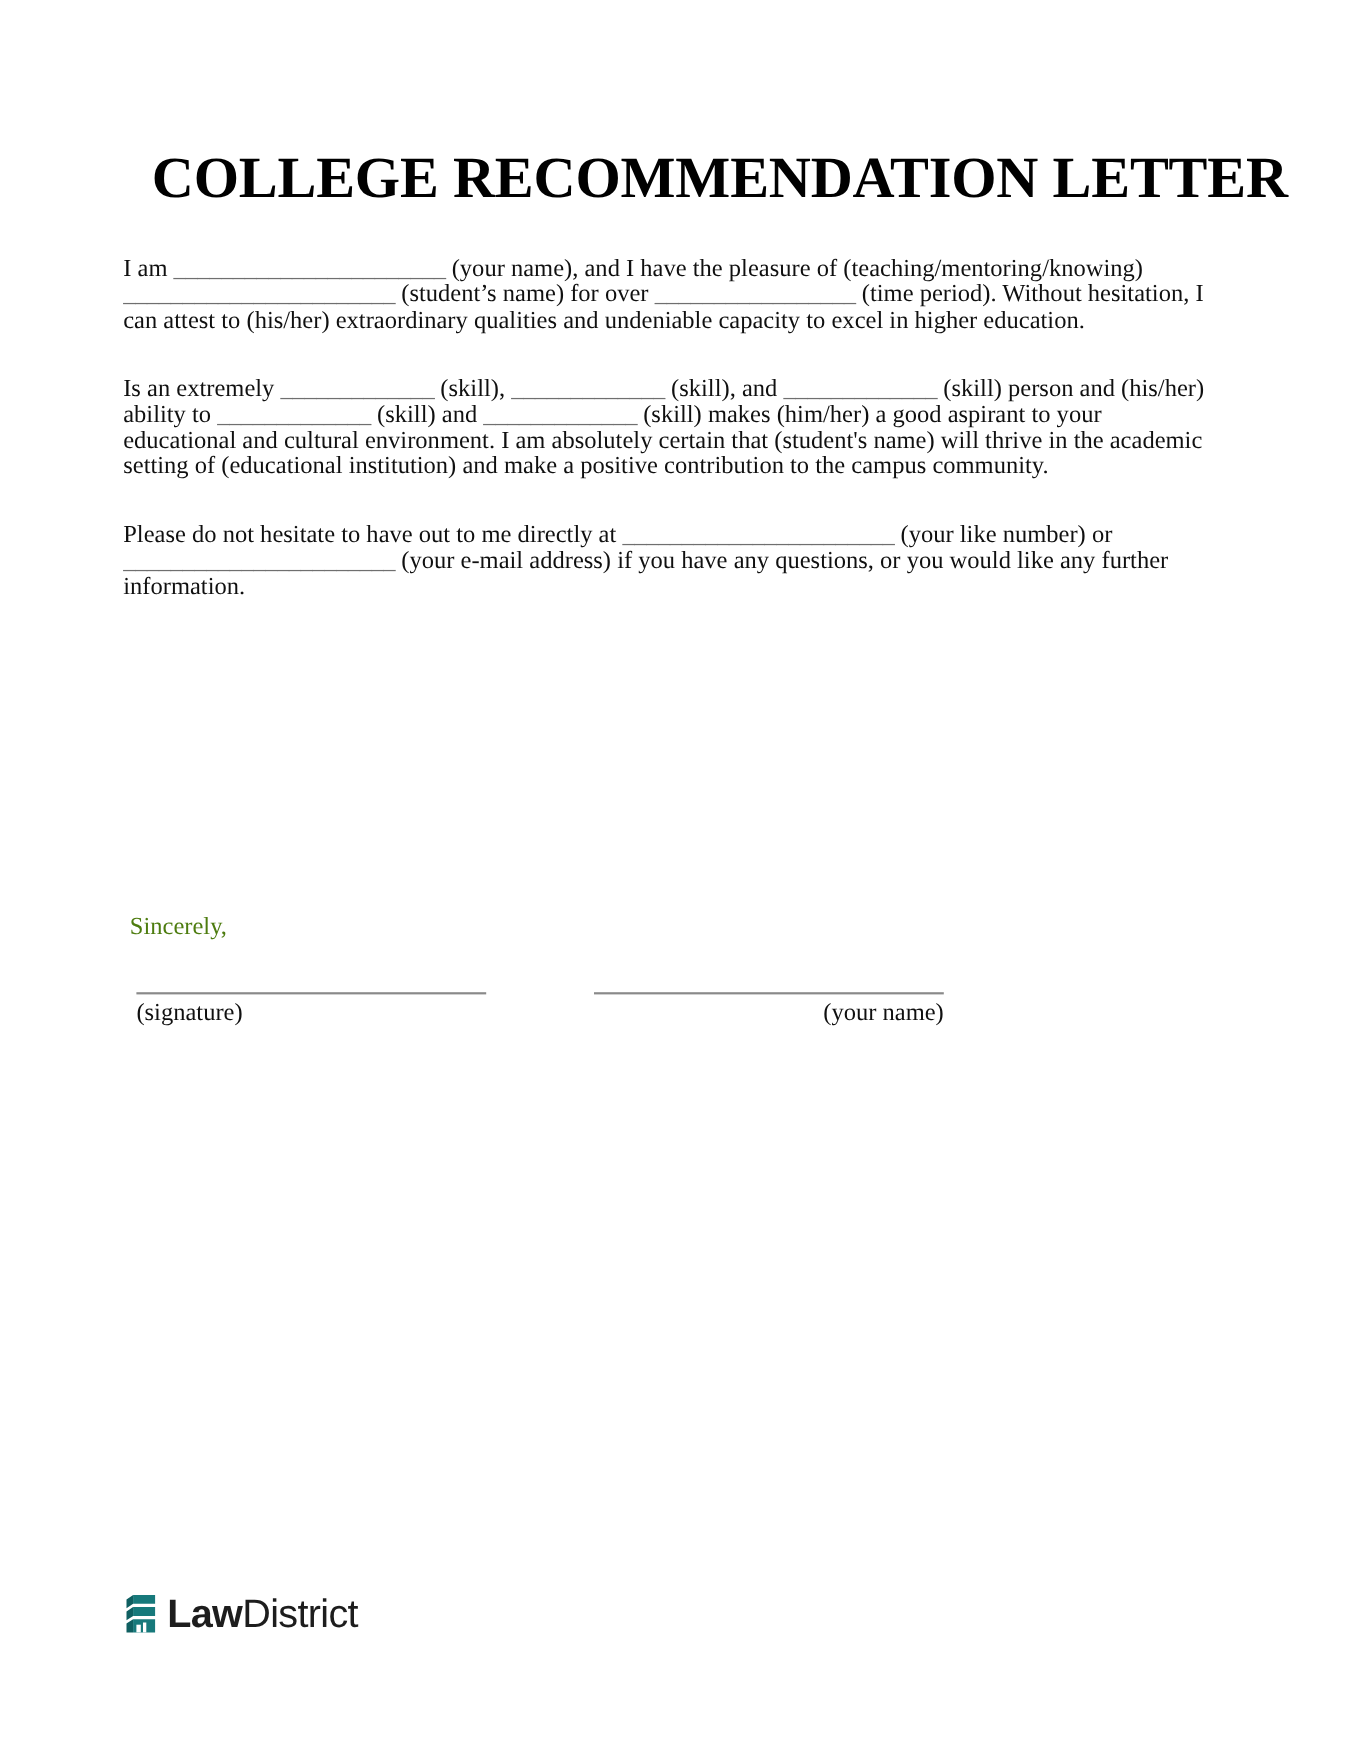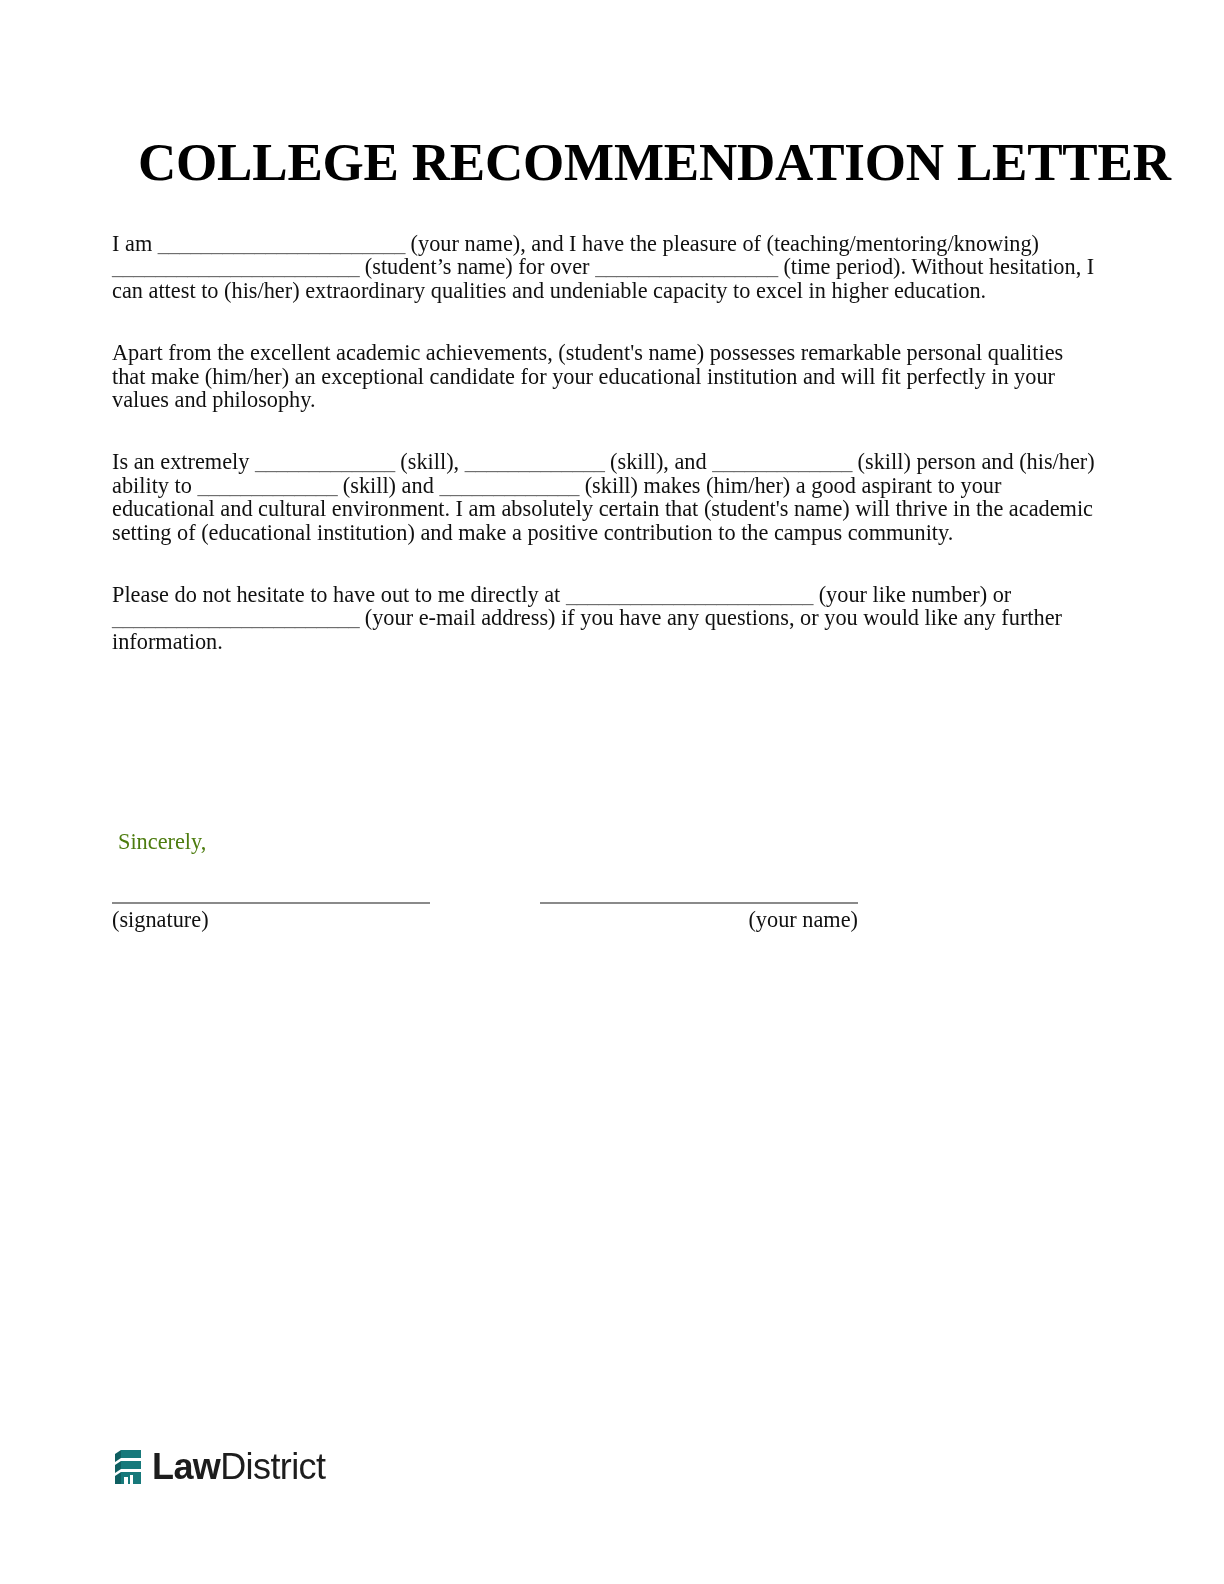--- a/index.html
+++ b/index.html
@@ -72,21 +72,21 @@
     position: absolute;
     left: 112px;
     top: 902px;
     width: 760px;
     height: 60px;
   }
   .sig-col {
     position: absolute;
     top: 0;
   }
-  .sig-col.left  { left: 0px;   width: 318px; }
+  .sig-col.left  { left: 12px;   width: 318px; }
   .sig-col.right { left: 428px; width: 318px; }
 
   .sig-line {
     height: 0;
     border-top: 2px solid #8a8a8a;
     width: 100%;
   }
   .sig-caption {
     margin-top: 4px;
     font-size: 22.3px;
@@ -126,21 +126,20 @@
 
 <div class="page">
 
   <h1 class="doc-title">COLLEGE RECOMMENDATION LETTER</h1>
 
   <div class="body-block">
 
 
     <p class="para"><span>I am </span><span class="blank">_______________________</span><span> (your name), and I have the pleasure of (teaching/mentoring/knowing) </span><span class="blank">_______________________</span><span> (student’s name) for over </span><span class="blank">_________________</span><span> (time period). Without hesitation, I can attest to (his/her) extraordinary qualities and undeniable capacity to excel in higher education.</span></p>
 
-    <p class="para"><span>Apart from the excellent academic achievements, (student's name) possesses remarkable personal qualities that make (him/her) an exceptional candidate for your educational institution and will fit perfectly in your values and philosophy.</span></p>
 
     <p class="para"><span>Is an extremely </span><span class="blank">_____________</span><span> (skill), </span><span class="blank">_____________</span><span> (skill), and </span><span class="blank">_____________</span><span> (skill) person and (his/her) ability to </span><span class="blank">_____________</span><span> (skill) and </span><span class="blank">_____________</span><span> (skill) makes (him/her) a good aspirant to your educational and cultural environment. I am absolutely certain that (student's name) will thrive in the academic setting of (educational institution) and make a positive contribution to the campus community.</span></p>
 
     <p class="para"><span>Please do not hesitate to have out to me directly at </span><span class="blank">_______________________</span><span> (your like number) or </span><span class="blank">_______________________</span><span> (your e-mail address) if you have any questions, or you would like any further information.</span></p>
 
   </div>
 
   <div class="sincerely">Sincerely,</div>
 
   <div class="sig-row">

